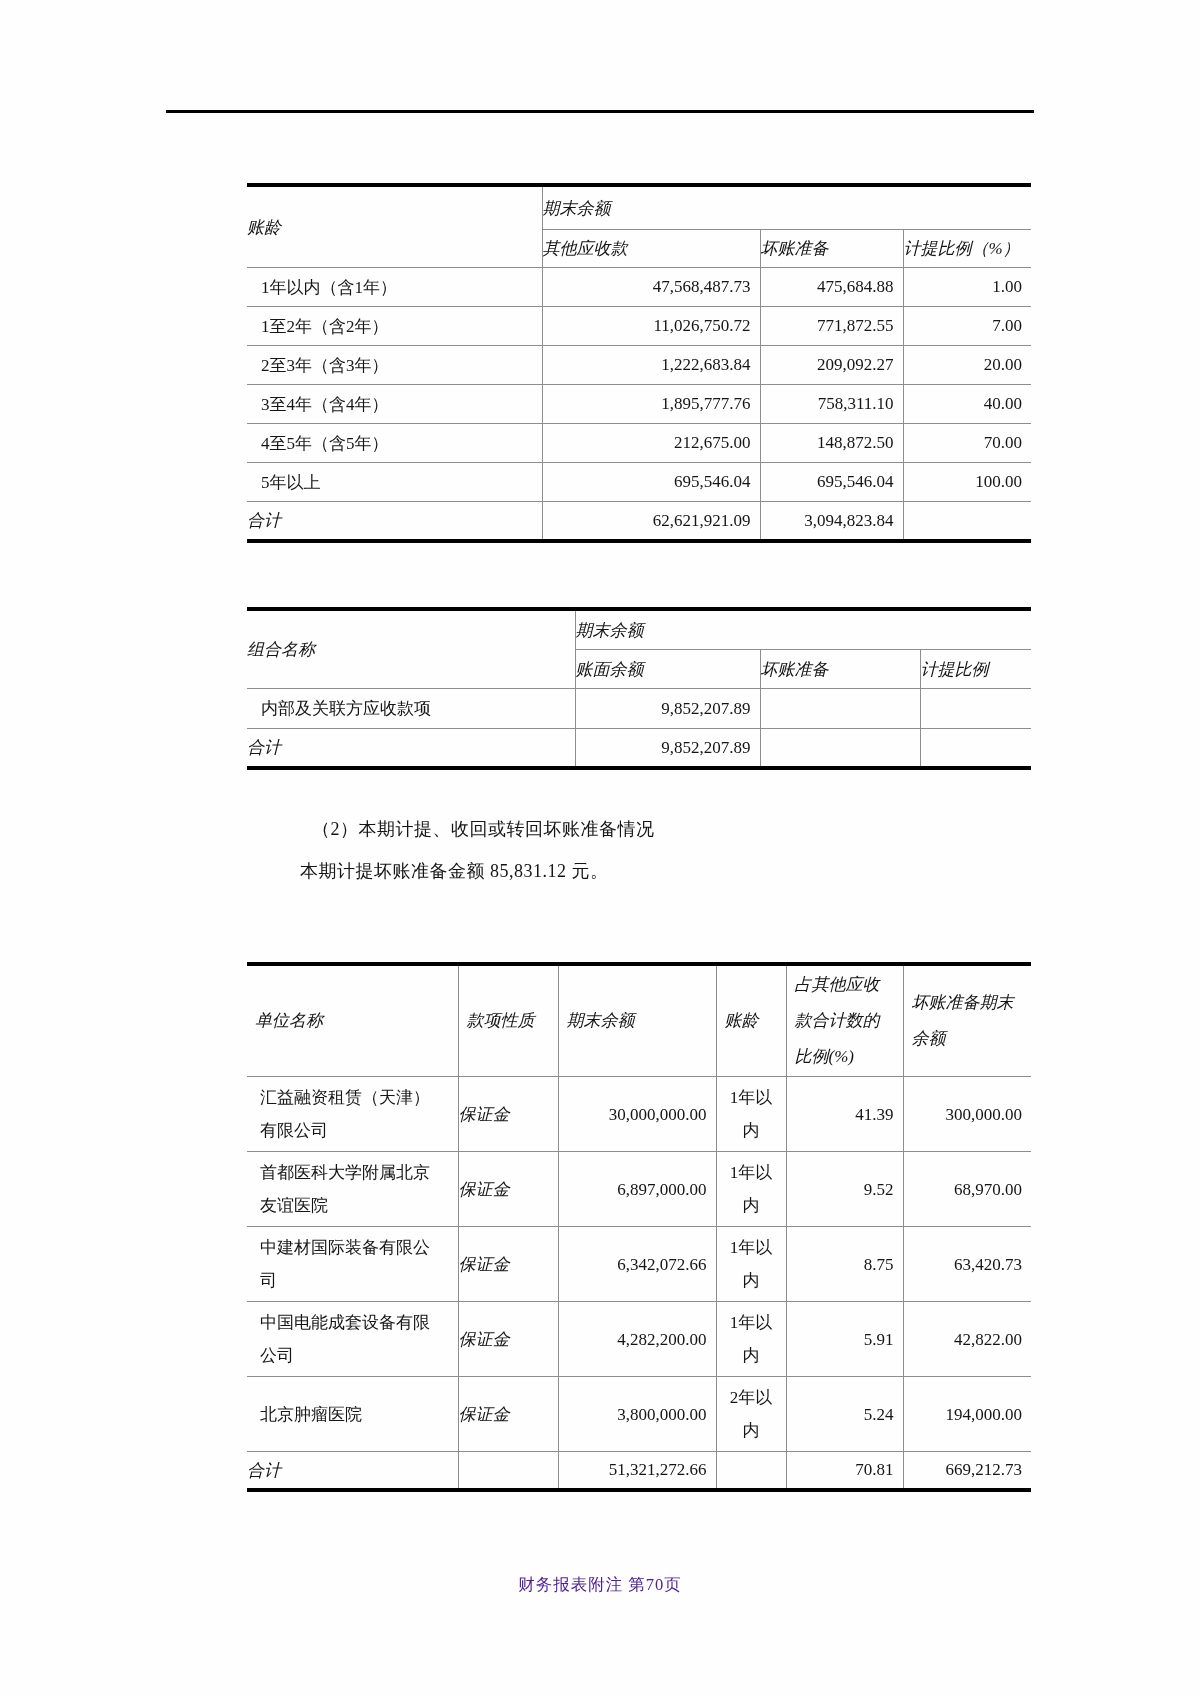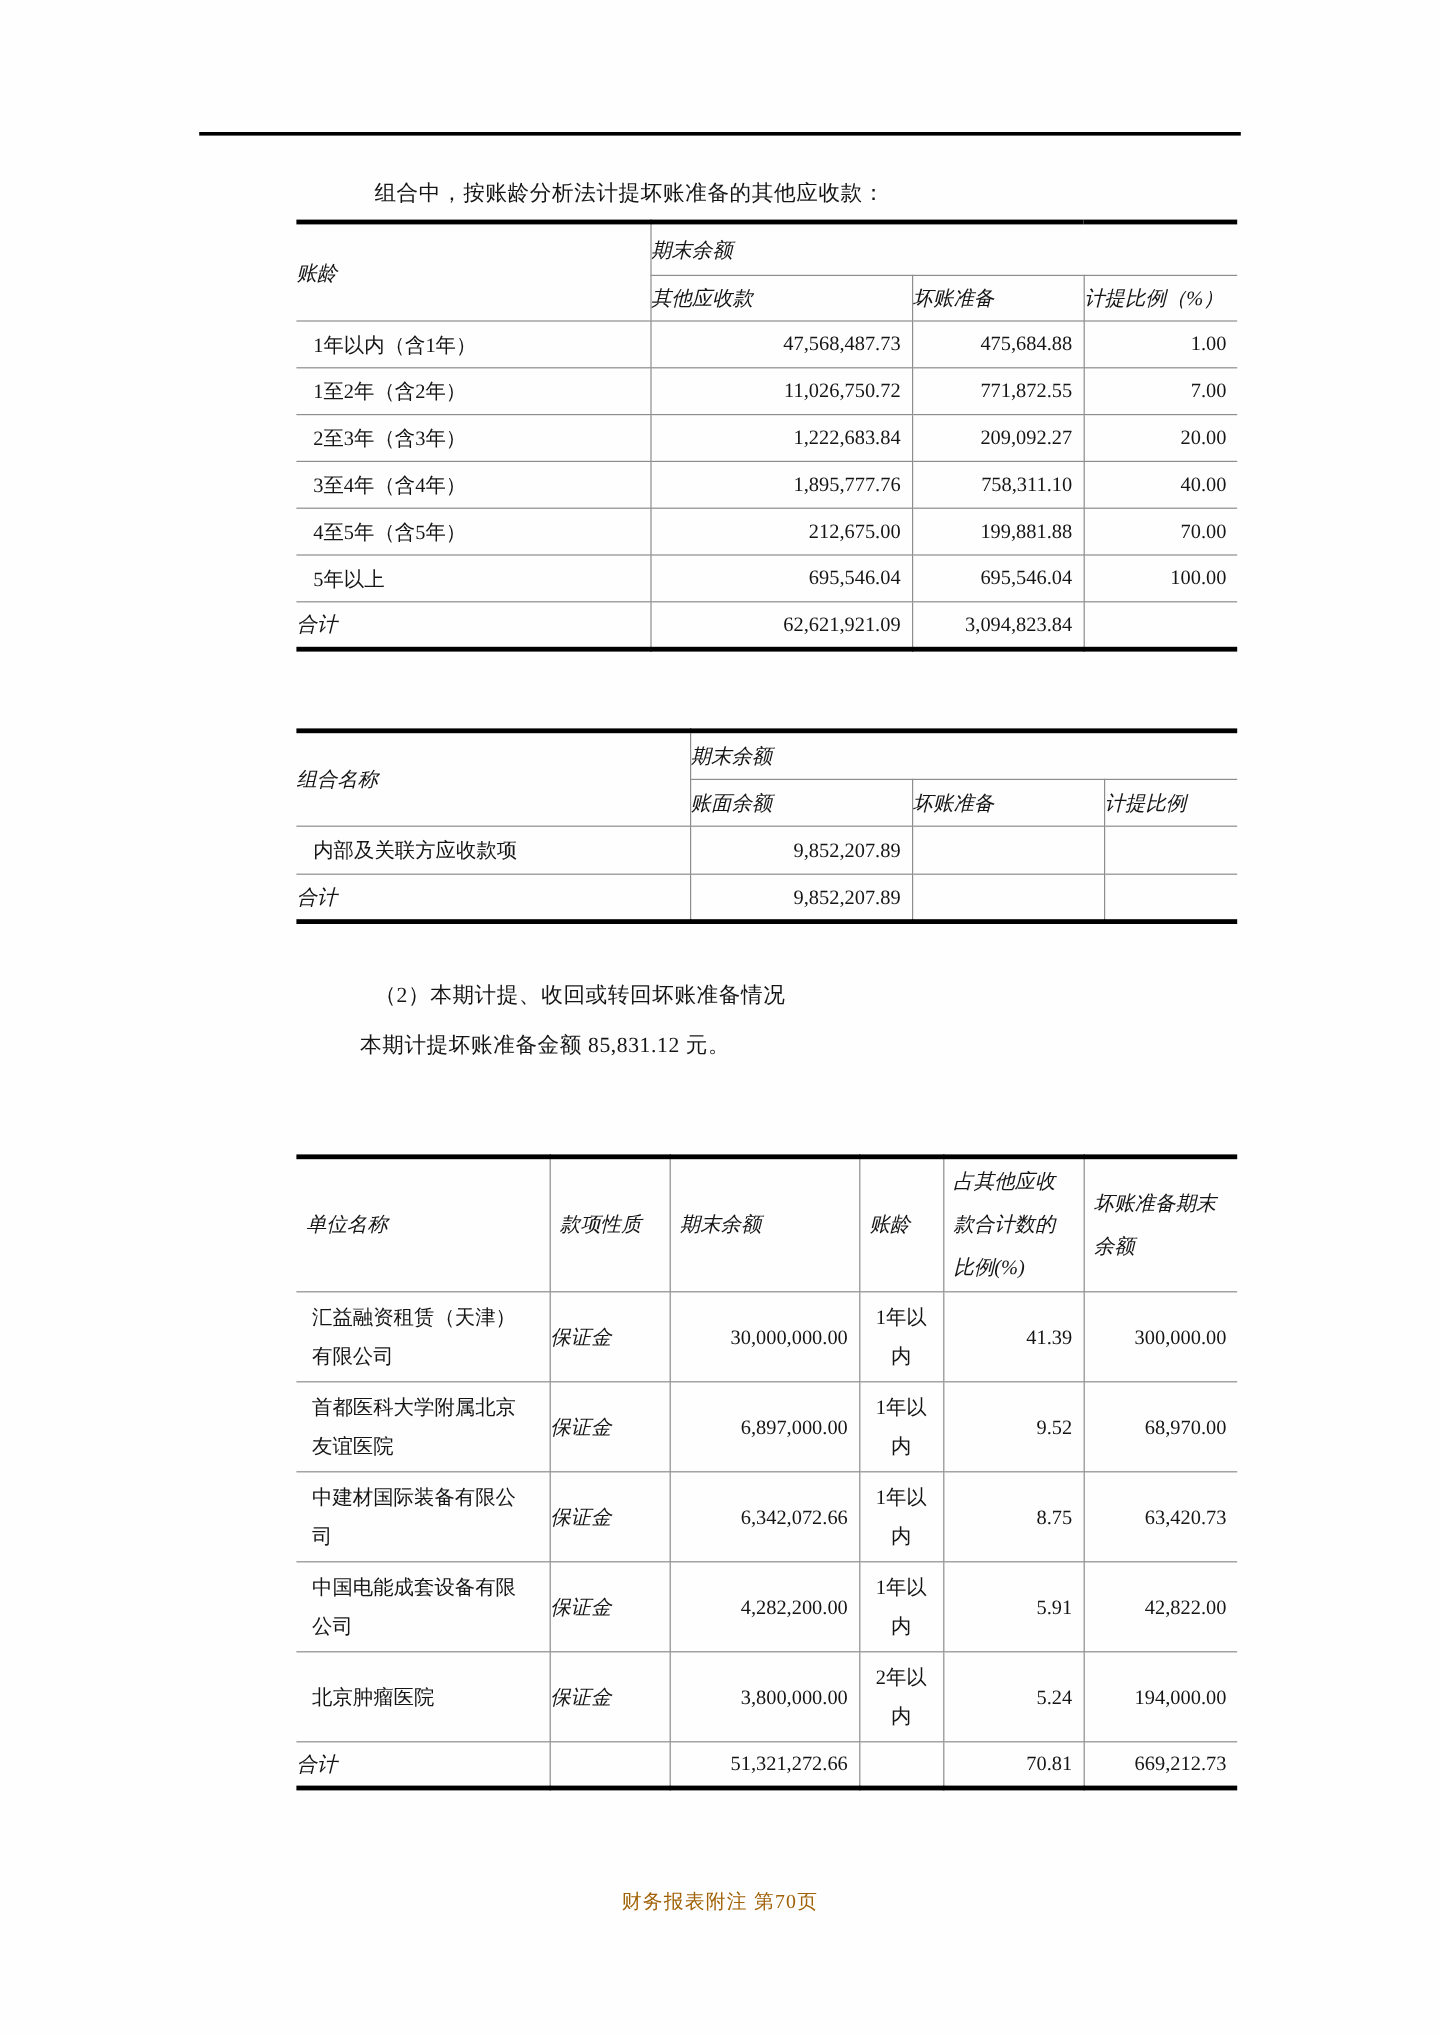--- a/index.html
+++ b/index.html
@@ -72,32 +72,31 @@
   #t3 tr.dr td { height: 74px; line-height: 33px; }
   #t3 tr.tr td { height: 36px; line-height: normal; }
   #t3 td.unit { padding-left: 13px; padding-right: 16px; text-align: left; }
   #t3 td.age  { padding: 0 8px; text-align: center; }
   .footer {
     position: absolute;
     top: 1574px; left: 0;
     width: 100%;
     text-align: center;
     font-size: 16.5px;
-    color: #a16207;
+    color: #4c1d95;
     letter-spacing: 1px;
   }
 </style>
 </head>
 <body>
 
 <div class="page">
 
   <div class="top-rule"></div>
 
-  <div class="sec-title" style="top:149px;">组合中，按账龄分析法计提坏账准备的其他应收款：</div>
 
   <table class="tbl" id="t1">
     <colgroup>
       <col style="width:295px">
         <col style="width:218px">
         <col style="width:143px">
         <col style="width:128px">
     </colgroup>
     <tbody>
         <tr class="h1">
@@ -129,21 +128,21 @@
     </tr>
     <tr class="dr">
       <td class="lt">3至4年（含4年）</td>
       <td class="rt">1,895,777.76</td>
       <td class="rt">758,311.10</td>
       <td class="rt">40.00</td>
     </tr>
     <tr class="dr">
       <td class="lt">4至5年（含5年）</td>
       <td class="rt">212,675.00</td>
-      <td class="rt">199,881.88</td>
+      <td class="rt">148,872.50</td>
       <td class="rt">70.00</td>
     </tr>
     <tr class="dr">
       <td class="lt">5年以上</td>
       <td class="rt">695,546.04</td>
       <td class="rt">695,546.04</td>
       <td class="rt">100.00</td>
     </tr>
     <tr class="tr">
       <td class="ct">合计</td>

